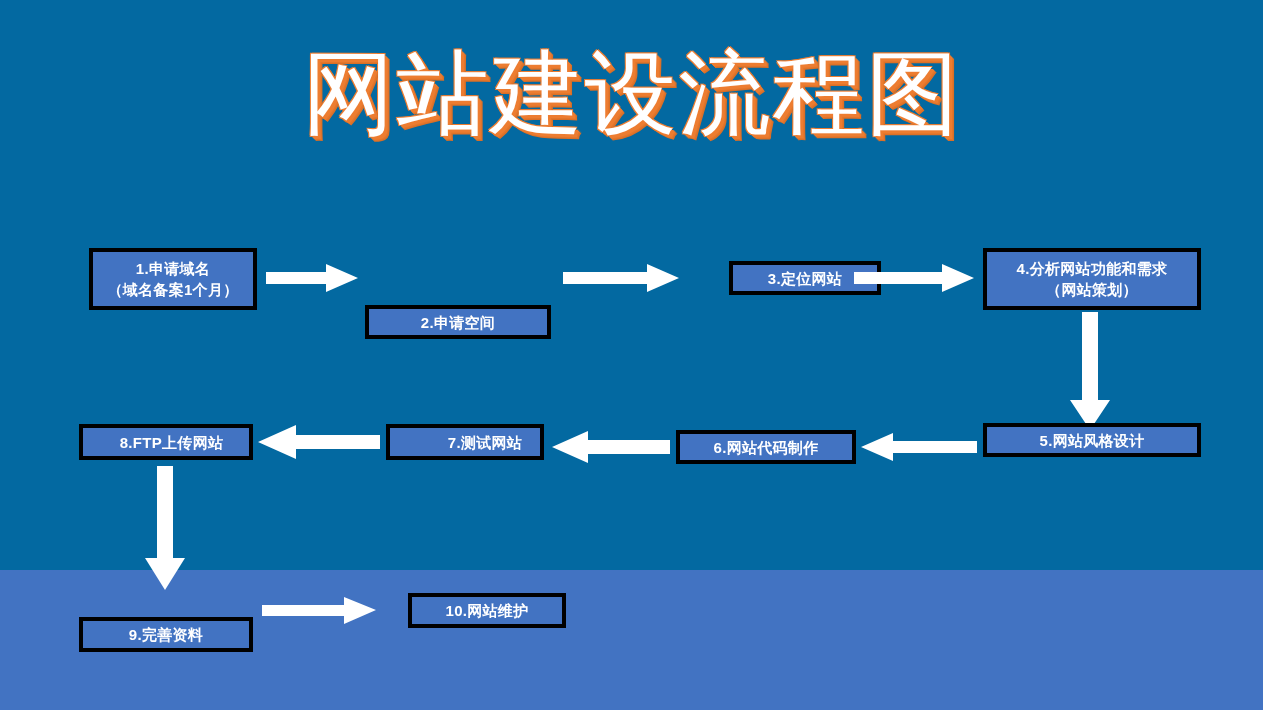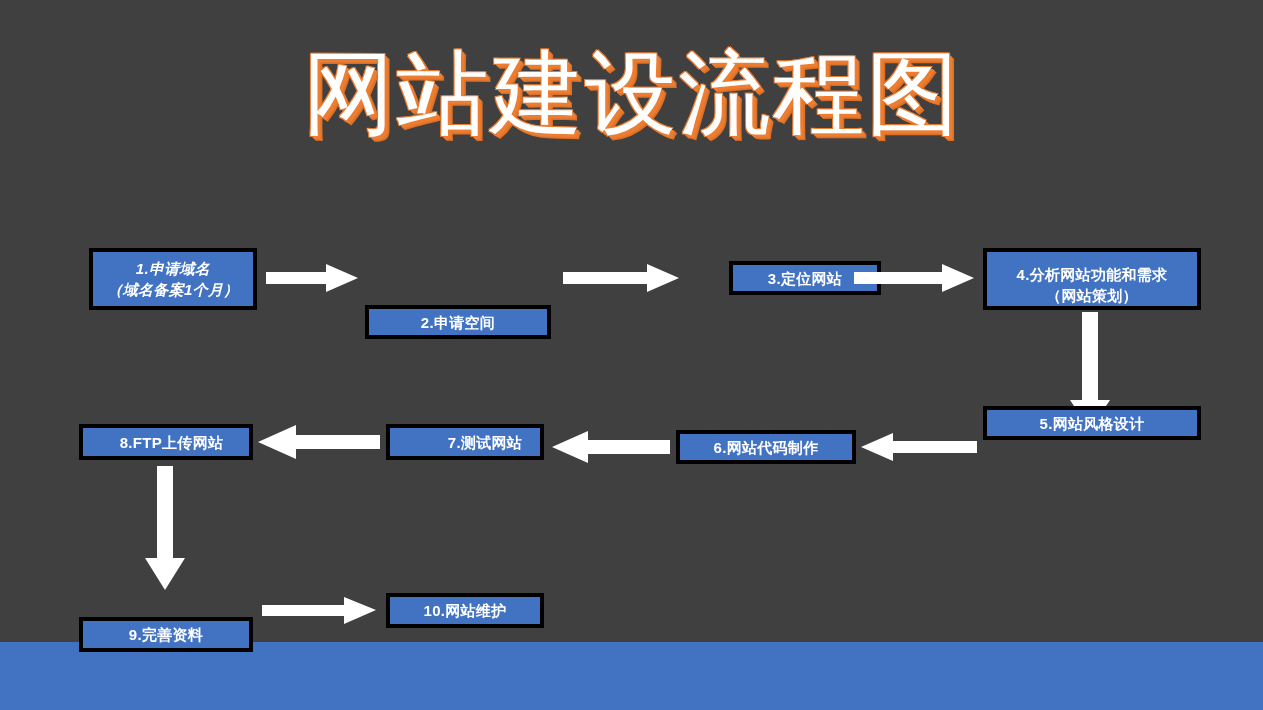--- a/index.html
+++ b/index.html
@@ -10,22 +10,22 @@
   body {
     width: 1263px;
     height: 710px;
     overflow: hidden;
     background: #4273c2;
     font-family: "Liberation Sans", "DejaVu Sans", sans-serif;
   }
   #canvas {
     position: relative;
     width: 1263px;
-    height: 642px;
-    background: #404040;
+    height: 570px;
+    background: #0369a1;
   }
 
   
   .title {
     position: absolute;
     left: 0;
     top: 42px;
     width: 1263px;
     text-align: center;
     font-family: "DejaVu Serif", "Liberation Serif", serif;
@@ -74,21 +74,21 @@
     overflow: visible;
   }
 </style>
 </head>
 <body>
 
 <div id="canvas">
 
   <div class="title">网站建设流程图</div>
 
-  <div class="node" style="left:89px; top:248px; width:168px; height:62px;font-style:italic;">
+  <div class="node" style="left:89px; top:248px; width:168px; height:62px;">
     <span>1.申请域名
 （域名备案1个月）</span>
   </div>
 
   <div class="arrow" style="left:266px; top:262px; width:92px; height:32px;">
     <svg width="92" height="32" viewBox="0 0 92 32" aria-hidden="true">
       <polygon points="0,10 60,10 60,2 92,16 60,30 60,22 0,22" fill="#ffffff"></polygon>
     </svg>
   </div>
 
@@ -105,32 +105,32 @@
   <div class="node" style="left:689px; top:261px; width:152px; height:34px;margin-left:40px;">
     <span>3.定位网站</span>
   </div>
 
   <div class="arrow" style="left:854px; top:262px; width:120px; height:32px;">
     <svg width="120" height="32" viewBox="0 0 120 32" aria-hidden="true">
       <polygon points="0,10 88,10 88,2 120,16 88,30 88,22 0,22" fill="#ffffff"></polygon>
     </svg>
   </div>
 
-  <div class="node" style="left:983px; top:248px; width:218px; height:62px;align-items:flex-end;">
+  <div class="node" style="left:983px; top:248px; width:218px; height:62px;">
     <span>4.分析网站功能和需求
 （网站策划）</span>
   </div>
 
   <div class="arrow" style="left:1070px; top:312px; width:40px; height:118px;">
     <svg width="40" height="118" viewBox="0 0 40 118" aria-hidden="true">
       <polygon points="12,0 28,0 28,88 40,88 20,118 0,88 12,88" fill="#ffffff"></polygon>
     </svg>
   </div>
 
-  <div class="node" style="left:983px; top:406px; width:218px; height:34px;align-items:center;">
+  <div class="node" style="left:983px; top:423px; width:218px; height:34px;align-items:center;">
     <span>5.网站风格设计</span>
   </div>
 
   <div class="arrow" style="left:861px; top:431px; width:116px; height:32px;">
     <svg width="116" height="32" viewBox="0 0 116 32" aria-hidden="true">
       <polygon points="116,10 32,10 32,2 0,16 32,30 32,22 116,22" fill="#ffffff"></polygon>
     </svg>
   </div>
 
   <div class="node" style="left:676px; top:430px; width:180px; height:34px;">
@@ -166,17 +166,17 @@
   <div class="node" style="left:79px; top:593px; width:174px; height:35px;margin-top:24px;">
     <span>9.完善资料</span>
   </div>
 
   <div class="arrow" style="left:262px; top:595px; width:114px; height:31px;">
     <svg width="114" height="31" viewBox="0 0 114 31" aria-hidden="true">
       <polygon points="0,10 82,10 82,2 114,15 82,29 82,21 0,21" fill="#ffffff"></polygon>
     </svg>
   </div>
 
-  <div class="node" style="left:386px; top:593px; width:158px; height:35px;align-items:center;">
+  <div class="node" style="left:408px; top:593px; width:158px; height:35px;align-items:center;">
     <span>10.网站维护</span>
   </div>
 
 </div>
 
 </body></html>

